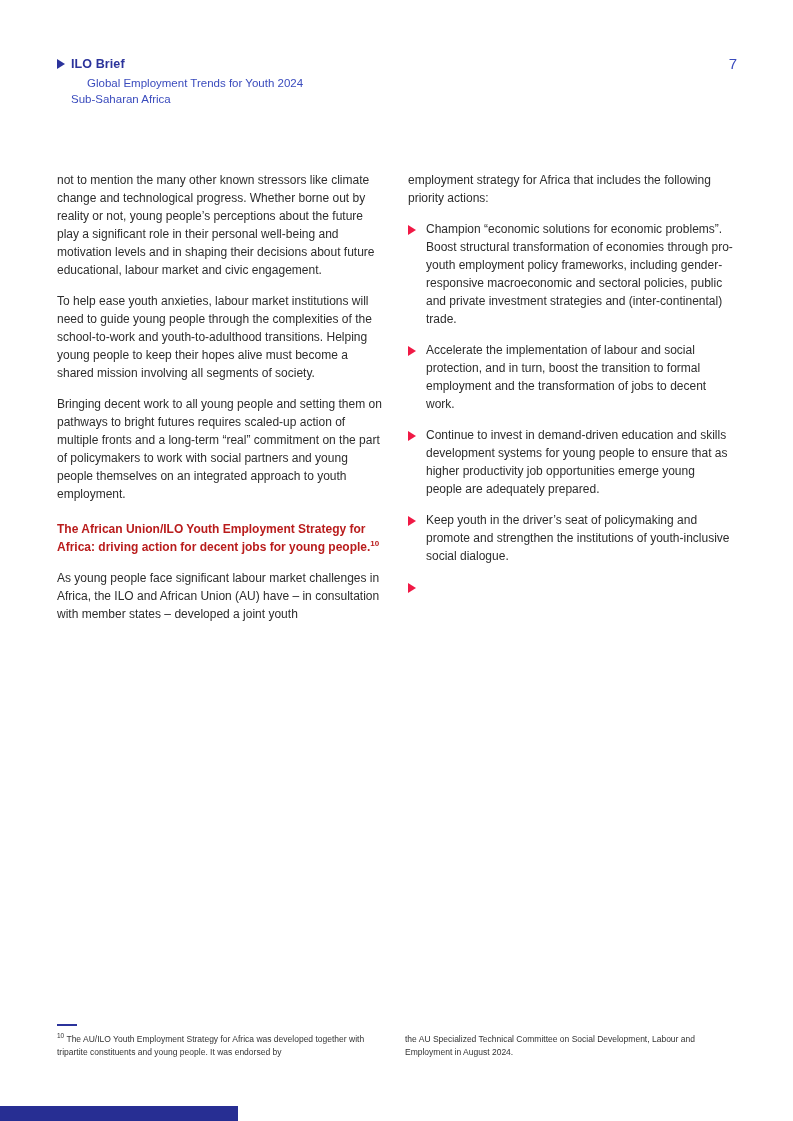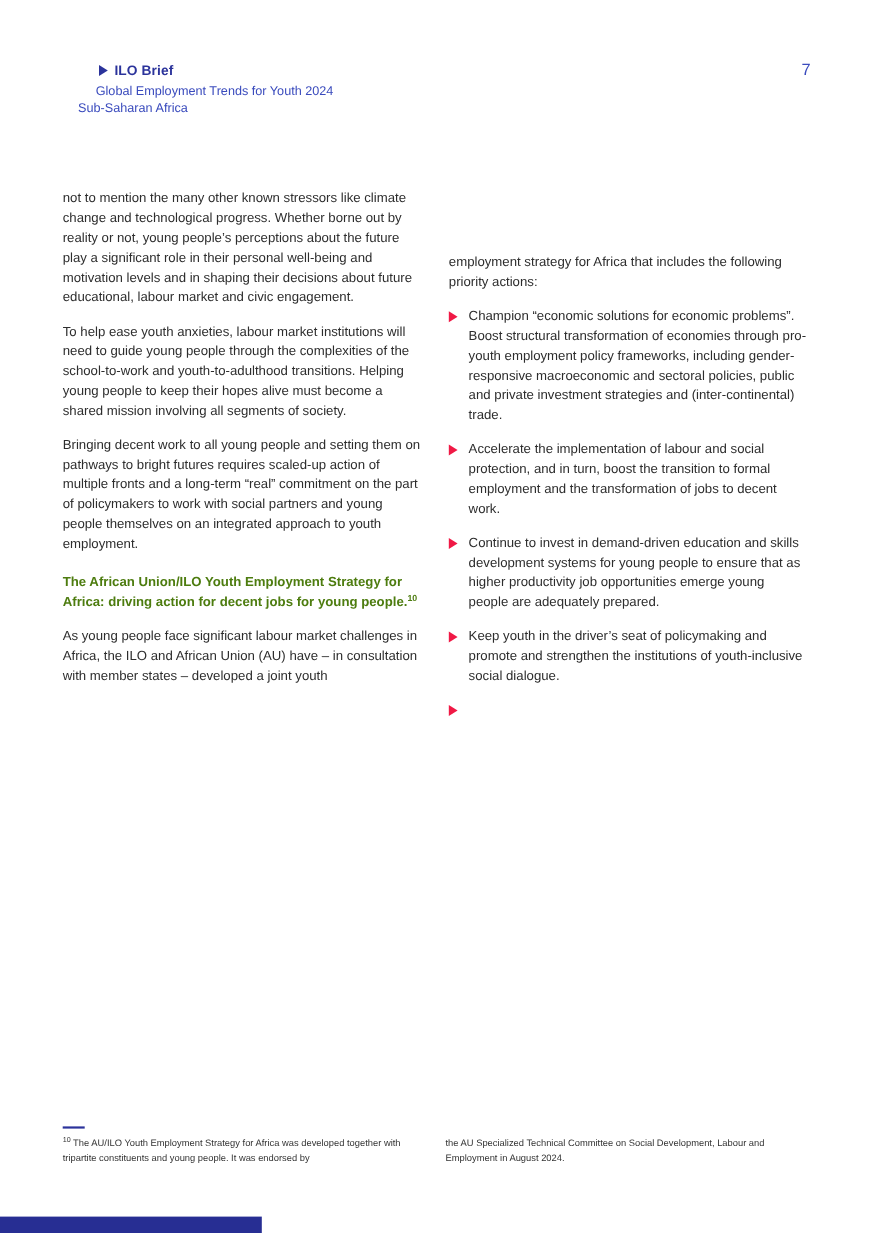--- a/index.html
+++ b/index.html
@@ -7,41 +7,41 @@
   body {
     width: 793px; height: 1121px;
     font-family: "Liberation Sans", "DejaVu Sans", sans-serif;
     position: relative; overflow: hidden;
     color: #2d2d2d;
   }
   .page { position: relative; width: 793px; height: 1121px; background: #fff; }
 
   
   .doc-header { position: absolute; top: 57px; left: 57px; }
-  .brief-row { display: flex; align-items: center; gap: 6px; margin-left: 33px; }
+  .brief-row { display: flex; align-items: center; gap: 6px; }
   .tri-blue {
     width: 0; height: 0; flex: 0 0 auto;
     border-left: 8px solid #2b339b;
     border-top: 5px solid transparent;
     border-bottom: 5px solid transparent;
   }
   .brief-label { font-size: 12.5px; font-weight: bold; color: #2b339b; letter-spacing: 0.1px; }
   .doc-title { margin: 6px 0 0 30px; font-size: 11.5px; color: #3a4bbd; }
   .doc-subtitle { margin: 4px 0 0 14px; font-size: 11.5px; color: #3a4bbd; }
   .page-number { position: absolute; top: 55px; right: 56px; font-size: 15px; color: #3a4bbd; }
 
   
   .columns {
     position: absolute; top: 171px; left: 57px; right: 59px;
-    display: flex; gap: 25px; align-items: flex-end;
+    display: flex; gap: 25px;
   }
   .col { flex: 1 1 0; font-size: 12px; line-height: 18px; color: #2d2d2d; }
   .col p { margin-bottom: 13px; }
   .section-heading {
-    font-size: 12px; line-height: 18px; font-weight: bold; color: #4d7c0f;
+    font-size: 12px; line-height: 18px; font-weight: bold; color: #b91c1c;
     margin: 17px 0 13px 0;
   }
   .section-heading sup { font-size: 8px; line-height: 0; }
 
   
   ul.priority-list { list-style: none; }
   ul.priority-list li { position: relative; padding-left: 18px; margin-bottom: 13px; }
   .tri-red {
     position: absolute; left: 0; top: 4.5px;
     width: 0; height: 0;

